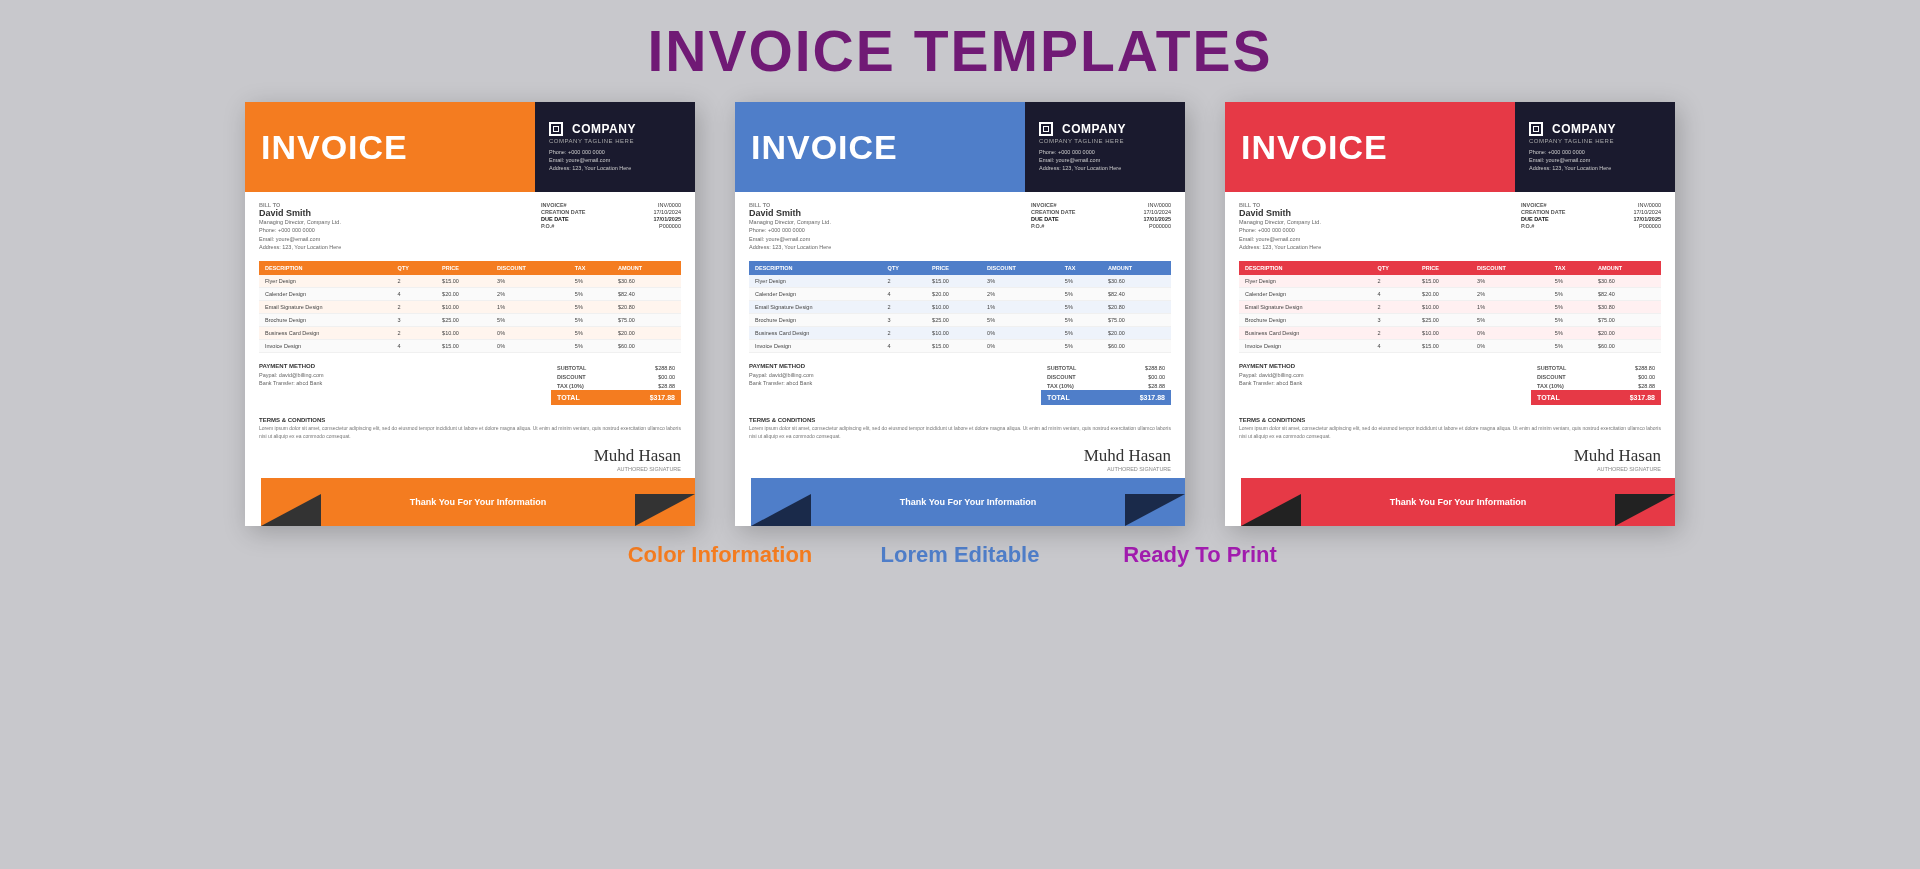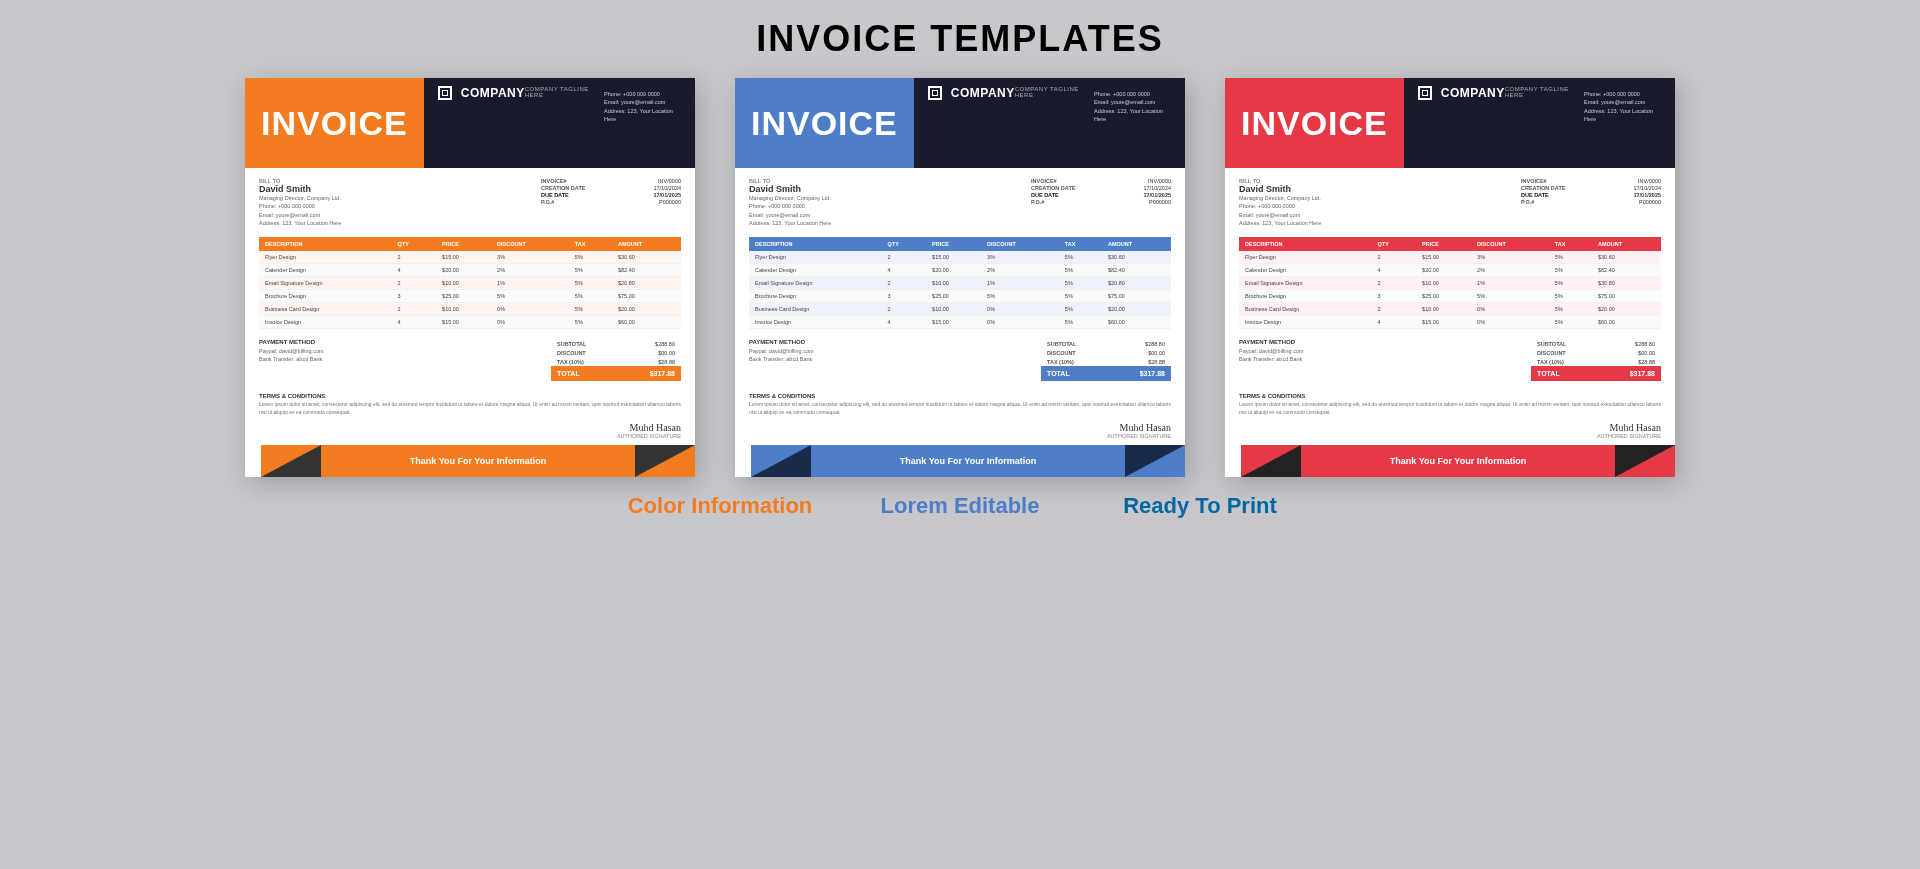--- a/index.html
+++ b/index.html
@@ -8,23 +8,23 @@
       height: 869px;
       background: #c8c8cc;
       font-family: Arial, sans-serif;
       display: flex;
       flex-direction: column;
       align-items: center;
       overflow: hidden;
     }
 
     .page-title {
-      font-size: 36px;
+      font-size: 57px;
       font-weight: 900;
-      color: #000000;
+      color: #701a75;
       text-align: center;
       margin-top: 18px;
       margin-bottom: 18px;
       letter-spacing: 2px;
     }
 
     .templates-row {
       display: flex;
       flex-direction: row;
       align-items: flex-start;
@@ -62,21 +62,21 @@
       font-size: 34px;
       font-weight: 900;
       color: #fff;
       letter-spacing: 1px;
       text-transform: uppercase;
     }
 
     .header-right {
       background: #1a1a2e;
       display: flex;
-      flex-direction: row;
+      flex-direction: column;
       align-items: flex-start;
       justify-content: center;
       padding: 8px 14px;
       min-width: 160px;
     }
 
     .company-icon {
       width: 18px;
       height: 18px;
       border: 2px solid #fff;
@@ -273,37 +273,37 @@
       color: #777;
       line-height: 1.5;
     }
 
     .signature-section {
       padding: 2px 14px 6px 14px;
       text-align: right;
     }
 
     .signature-text {
-      font-size: 10px;
+      font-size: 17px;
       font-family: 'Brush Script MT', cursive;
       color: #333;
     }
 
     .signature-label {
       font-size: 5.5px;
       color: #888;
       text-transform: uppercase;
     }
 
     
     .card-footer {
       display: flex;
       align-items: center;
       justify-content: center;
-      height: 32px;
+      height: 48px;
       position: relative;
       overflow: hidden;
       margin-left: 16px;
     }
 
     .footer-text {
       font-size: 9px;
       font-weight: 600;
       color: #fff;
       z-index: 2;
@@ -362,21 +362,21 @@
 
     .theme-red .header-left { background: #e63946; }
     .theme-red .invoice-table thead tr { background: #e63946; }
     .theme-red .total-row { background: #e63946; }
     .theme-red .card-footer { background: #e63946; }
     .theme-red .footer-triangle-left { border-width: 0 0 32px 60px; border-color: transparent transparent #222 transparent; }
     .theme-red .footer-triangle-right { border-width: 32px 60px 0 0; border-color: #222 transparent transparent transparent; }
 
     .feature-orange { color: #f47c20; }
     .feature-blue { color: #4f7ec9; }
-    .feature-red { color: #0369a1; }
+    .feature-red { color: #a21caf; }
 
     .table-section { padding: 0 14px; }
 
     
     .theme-orange .invoice-table tbody tr:nth-child(odd) td { background: #fff5ee; }
     .theme-blue .invoice-table tbody tr:nth-child(odd) td { background: #eef3fb; }
     .theme-red .invoice-table tbody tr:nth-child(odd) td { background: #fff0f1; }
   </style>
 </head>
 <body>

